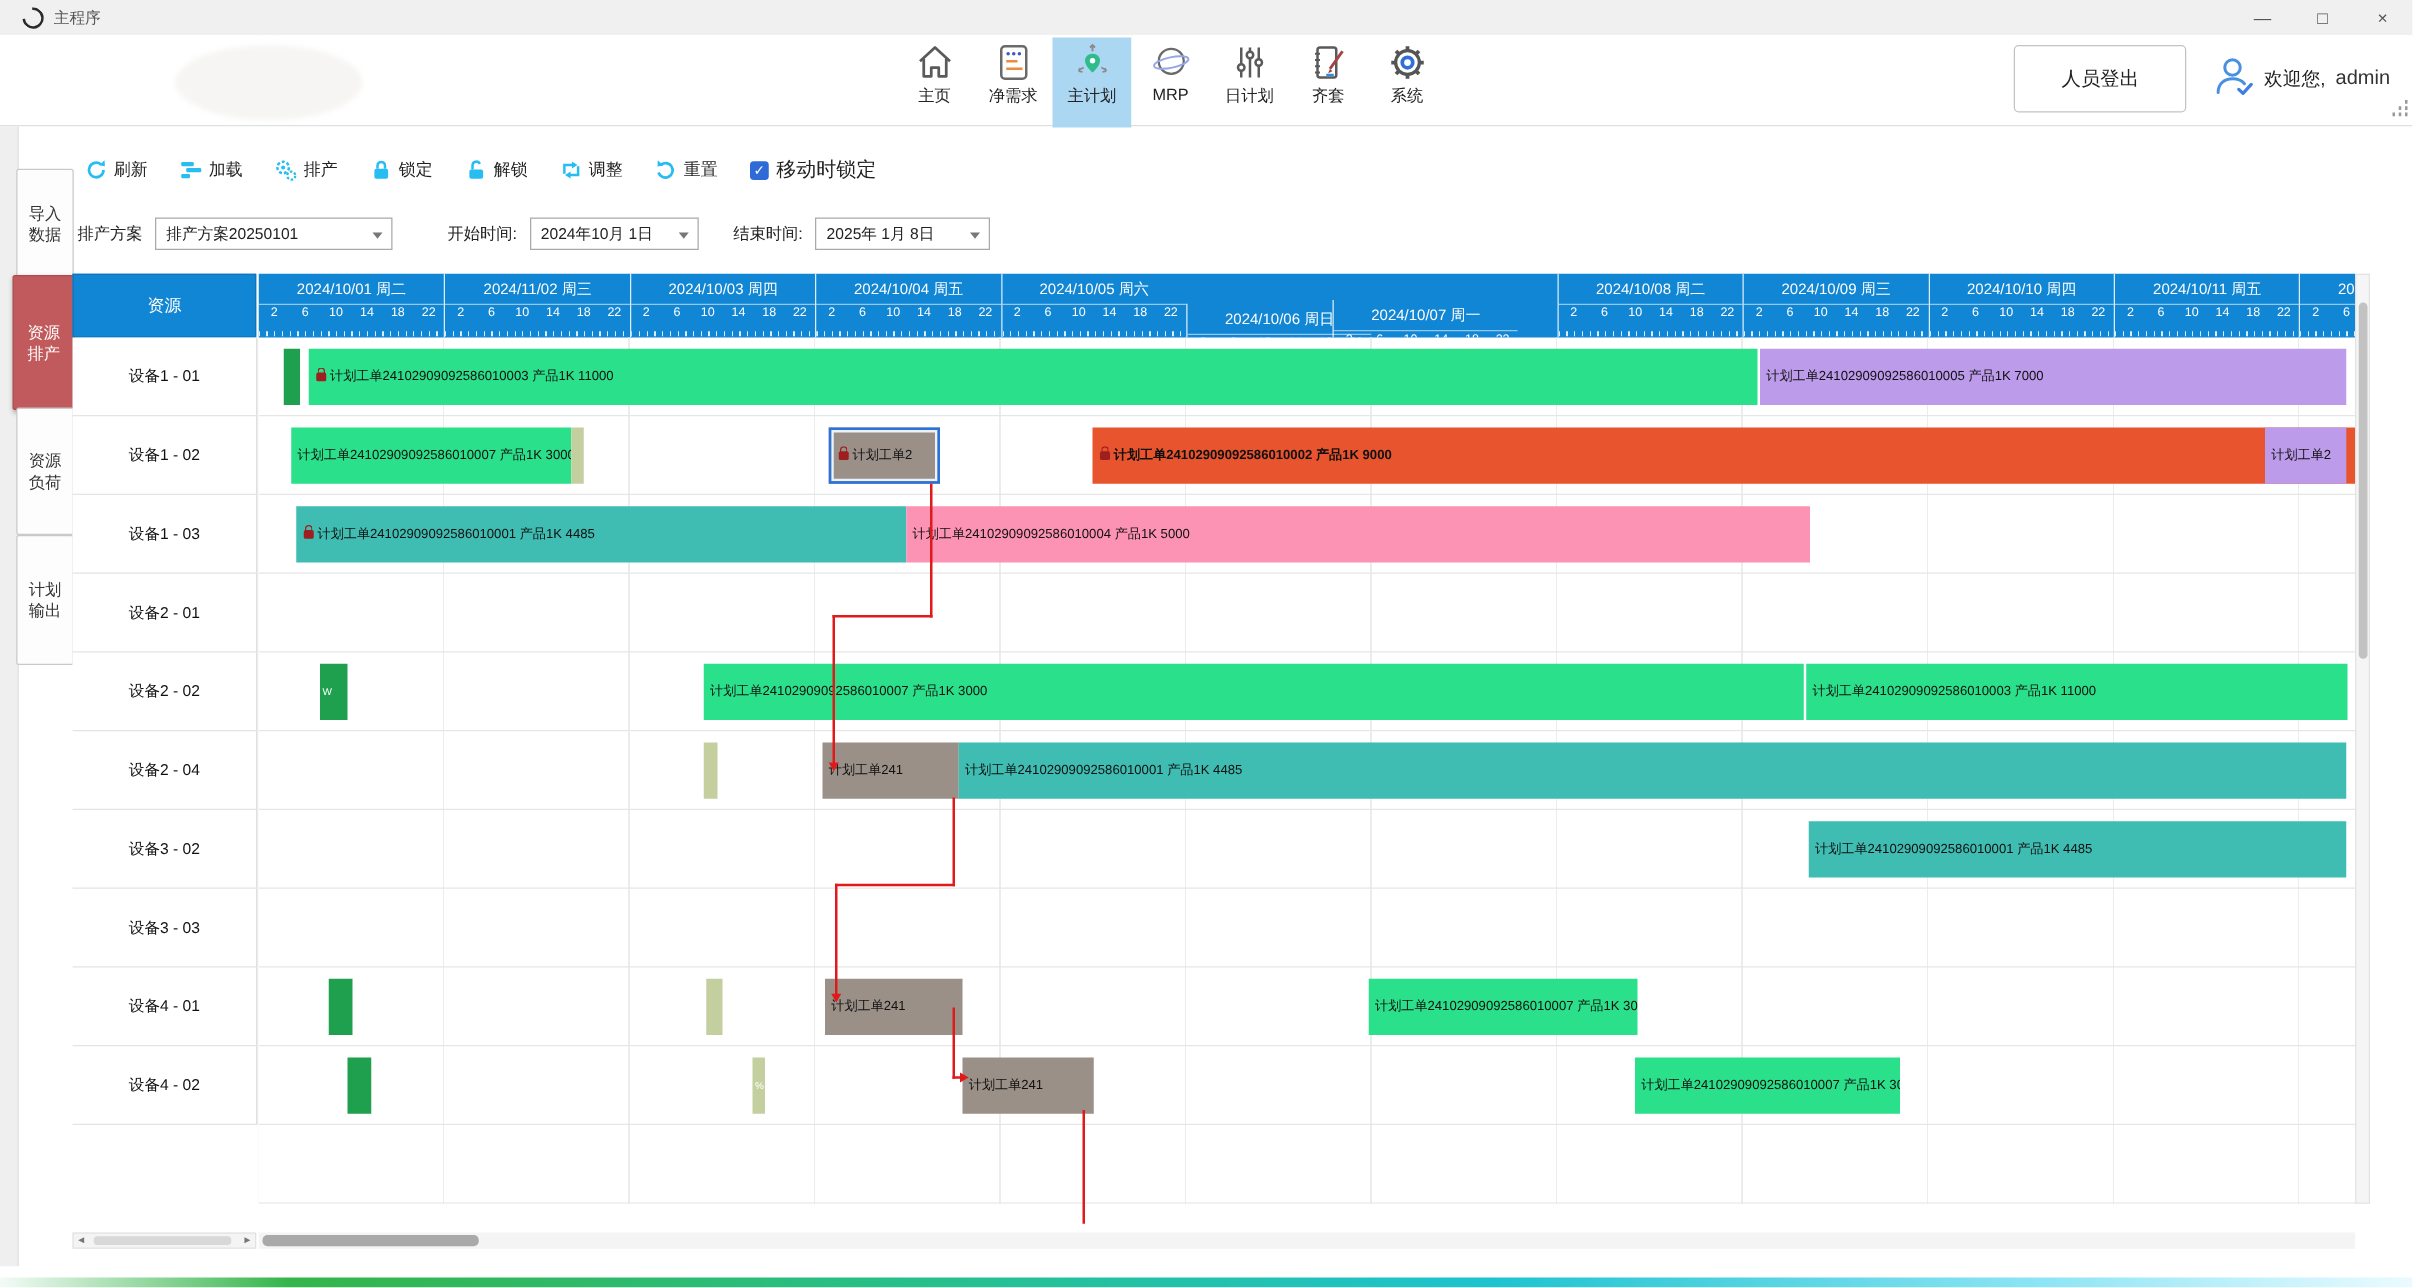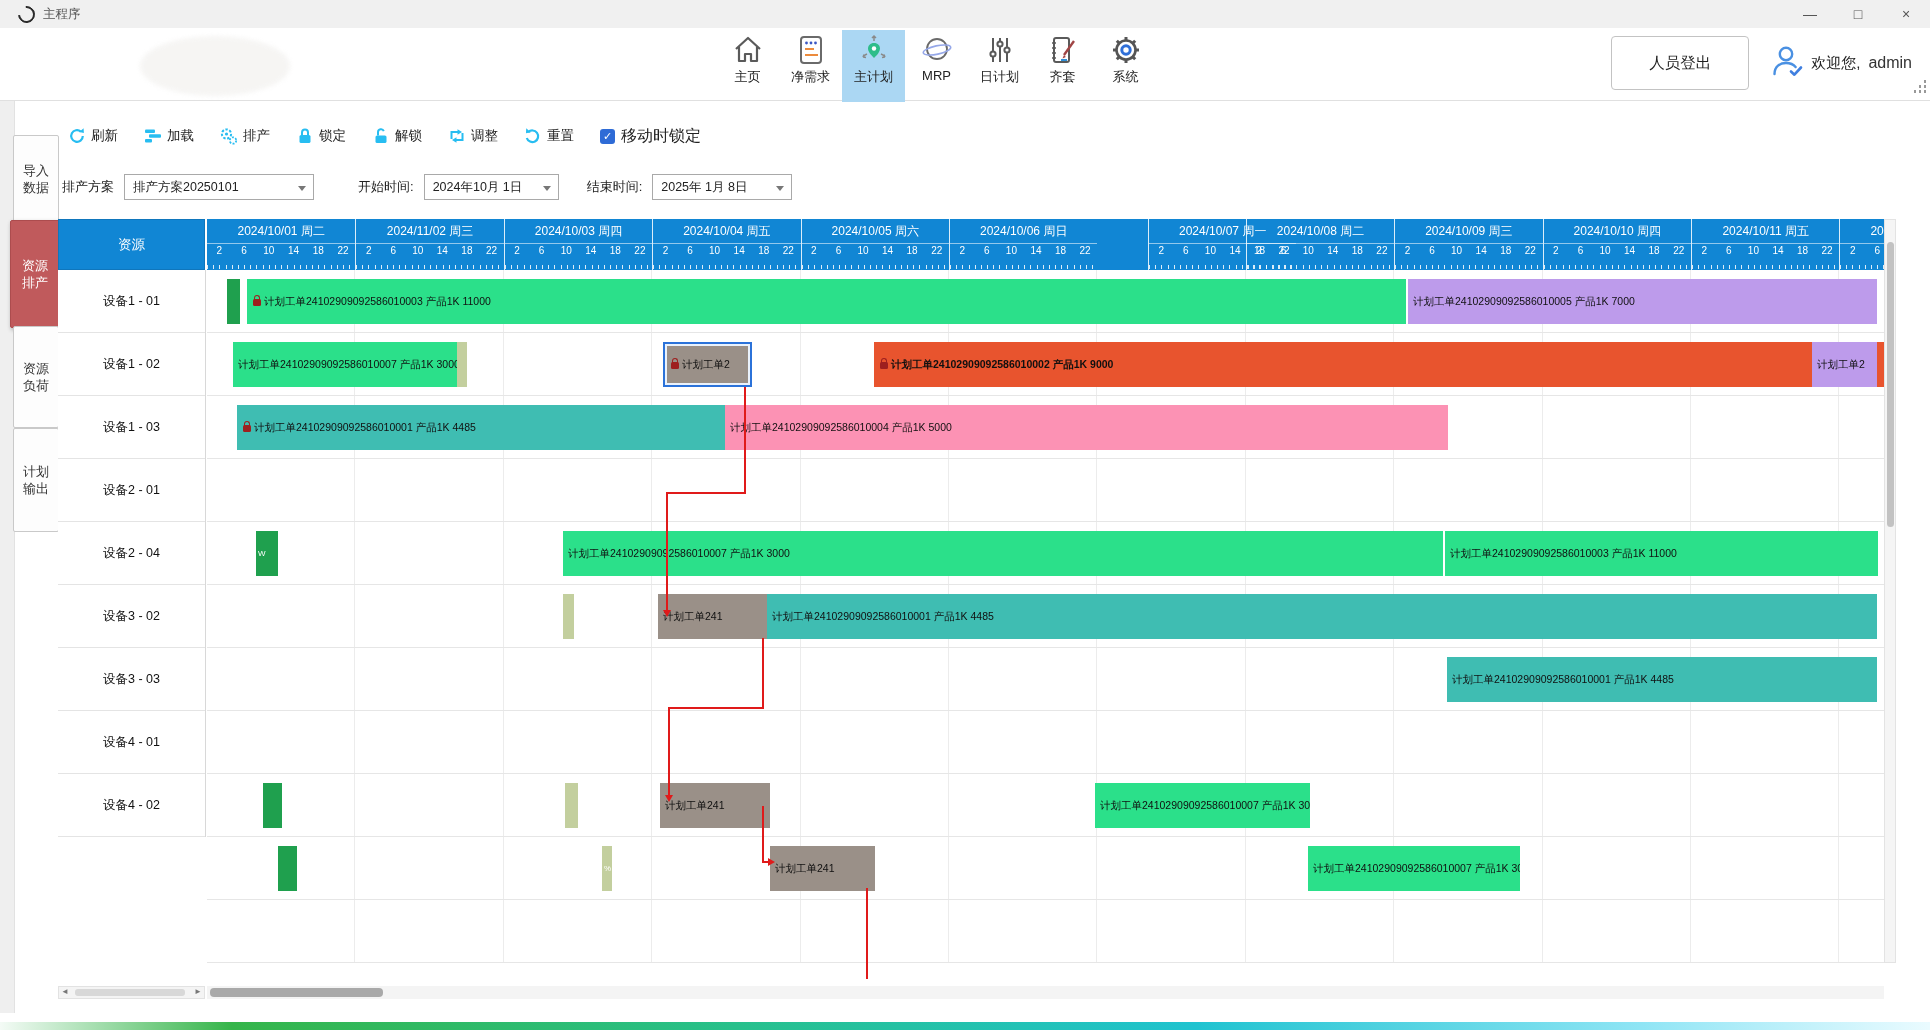--- a/index.html
+++ b/index.html
@@ -377,33 +377,33 @@
       <div class="d-hours">
         <span style="left: 8.33333%;">2</span>
         <span style="left: 25%;">6</span>
         <span style="left: 41.6667%;">10</span>
         <span style="left: 58.3333%;">14</span>
         <span style="left: 75%;">18</span>
         <span style="left: 91.6667%;">22</span>
         <div class="ticks"></div>
       </div>
     </div>
-    <div class="day-cell" style="left: 742px; width: 148.4px;">
+    <div class="day-cell" style="left: 742px; width: 148.4px; margin-top: 24px;">
       <div class="d-date">2024/10/06 周日</div>
       <div class="d-hours">
         <span style="left: 8.33333%;">2</span>
         <span style="left: 25%;">6</span>
         <span style="left: 41.6667%;">10</span>
         <span style="left: 58.3333%;">14</span>
         <span style="left: 75%;">18</span>
         <span style="left: 91.6667%;">22</span>
         <div class="ticks"></div>
       </div>
     </div>
-    <div class="day-cell" style="left: 941px; width: 148.4px;">
+    <div class="day-cell" style="left: 859px; width: 148.4px; margin-top: 21px;">
       <div class="d-date">2024/10/07 周一</div>
       <div class="d-hours">
         <span style="left: 8.33333%;">2</span>
         <span style="left: 25%;">6</span>
         <span style="left: 41.6667%;">10</span>
         <span style="left: 58.3333%;">14</span>
         <span style="left: 75%;">18</span>
         <span style="left: 91.6667%;">22</span>
         <div class="ticks"></div>
       </div>
@@ -463,20 +463,21 @@
         <span style="left: 25%;">6</span>
         <div class="ticks"></div>
       </div>
     </div>
   </div>
 <div id="res-cells">
     <div class="res-cell">设备1 - 01</div>
     <div class="res-cell">设备1 - 02</div>
     <div class="res-cell">设备1 - 03</div>
     <div class="res-cell">设备2 - 01</div>
+    <div class="res-cell">设备2 - 02</div>
     <div class="res-cell">设备2 - 04</div>
     <div class="res-cell">设备3 - 02</div>
     <div class="res-cell">设备3 - 03</div>
     <div class="res-cell">设备4 - 01</div>
     <div class="res-cell">设备4 - 02</div>
   </div>
 <div id="lanes">
     <div class="lane-row">
       <div class="bar nolabel" style="left: 20px; width: 13px; background: rgb(31, 160, 78);"><span></span></div>
       <div class="bar" style="left: 40px; width: 1159px; background: rgb(43, 224, 138);"><span class="lock"></span><span>计划工单24102909092586010003  产品1K 11000</span></div>

